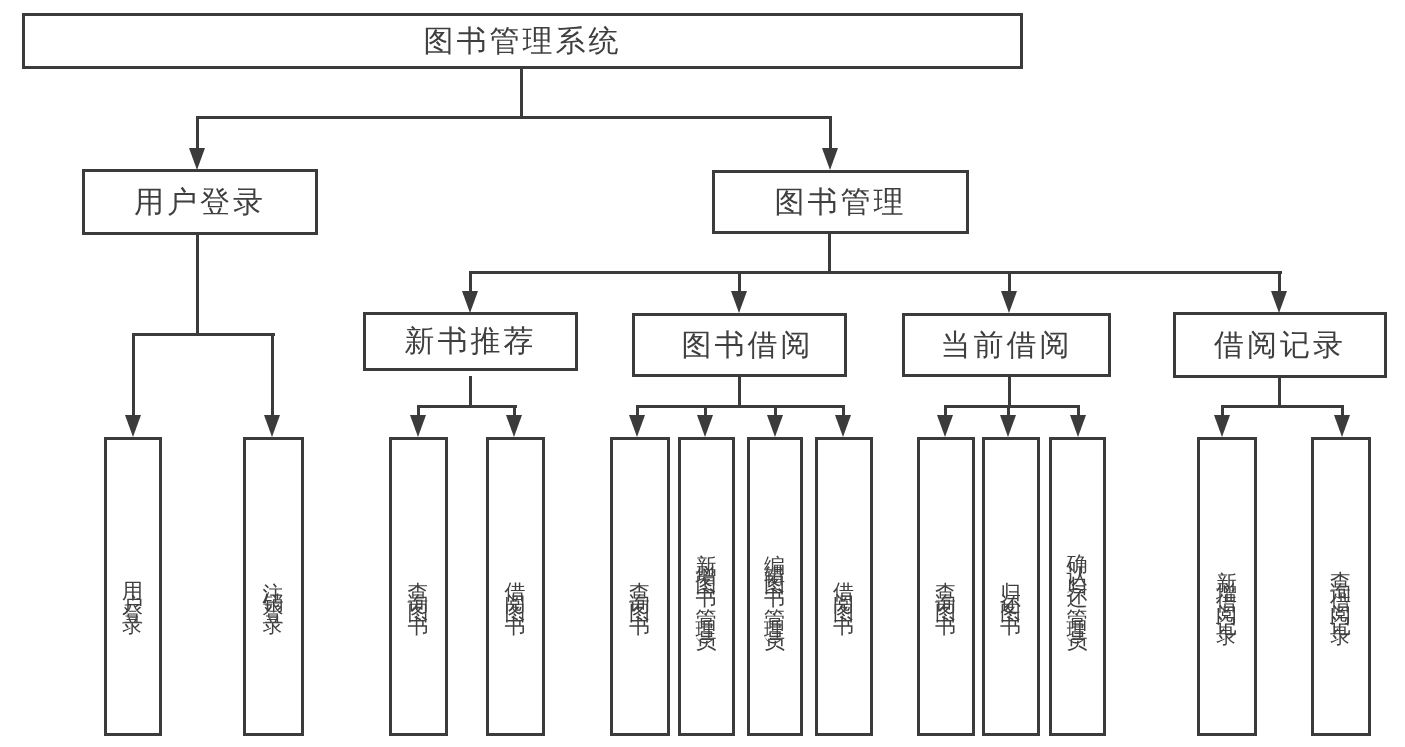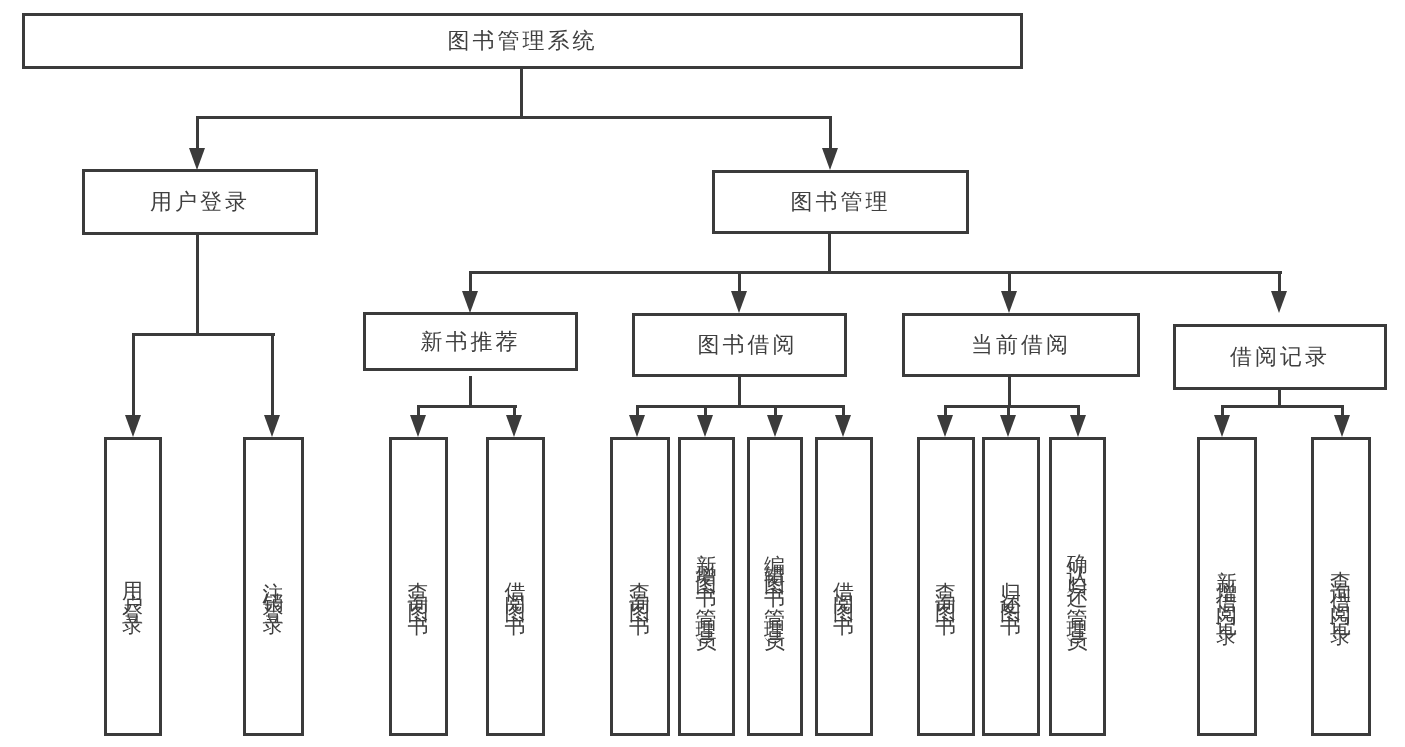--- a/index.html
+++ b/index.html
@@ -18,21 +18,21 @@
     color: #3f3f3f;
   }
   .box {
     position: absolute;
     box-sizing: border-box;
     border: 3px solid #3b3b3b;
     background: #ffffff;
     display: flex;
     align-items: center;
     justify-content: center;
-    font-size: 22px;
+    font-size: 30px;
     letter-spacing: 3px;
     color: #3f3f3f;
     z-index: 2;
   }
   .vbox {
     position: absolute;
     box-sizing: border-box;
     border: 3px solid #3b3b3b;
     background: #ffffff;
     display: flex;
@@ -148,24 +148,24 @@
   <div class="box" style="left:712px;top:170px;width:257px;height:64px;">
     <span>图书管理</span>
   </div>
 
   <div class="box" style="left:363px;top:312px;width:215px;height:59px;">
     <span>新书推荐</span>
   </div>
   <div class="box" style="left:632px;top:313px;width:215px;height:64px;padding-left:16px;">
     <span>图书借阅</span>
   </div>
-  <div class="box" style="left:902px;top:313px;width:238px;height:64px;">
+  <div class="box" style="left:902px;top:313px;width:209px;height:64px;">
     <span>当前借阅</span>
   </div>
-  <div class="box" style="left:1173px;top:312px;width:214px;height:66px;margin-top:12px;">
+  <div class="box" style="left:1173px;top:312px;width:214px;height:66px;">
     <span>借阅记录</span>
   </div>
 
   <div class="vbox" style="left:104px;top:437px;width:58px;height:299px;">
     <span class="vtext">用户登录</span>
   </div>
   <div class="vbox" style="left:243px;top:437px;width:61px;height:299px;">
     <span class="vtext">注销登录</span>
   </div>
 

